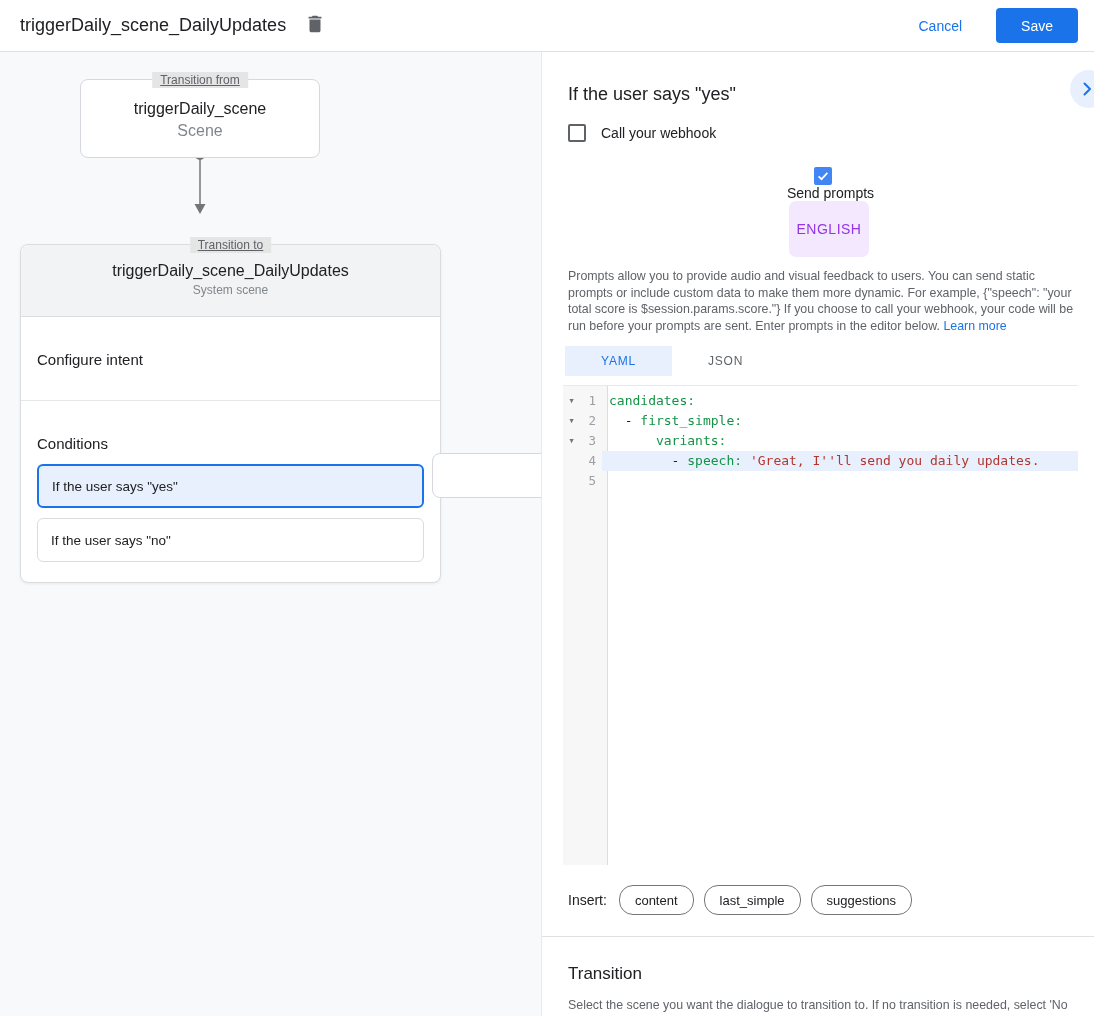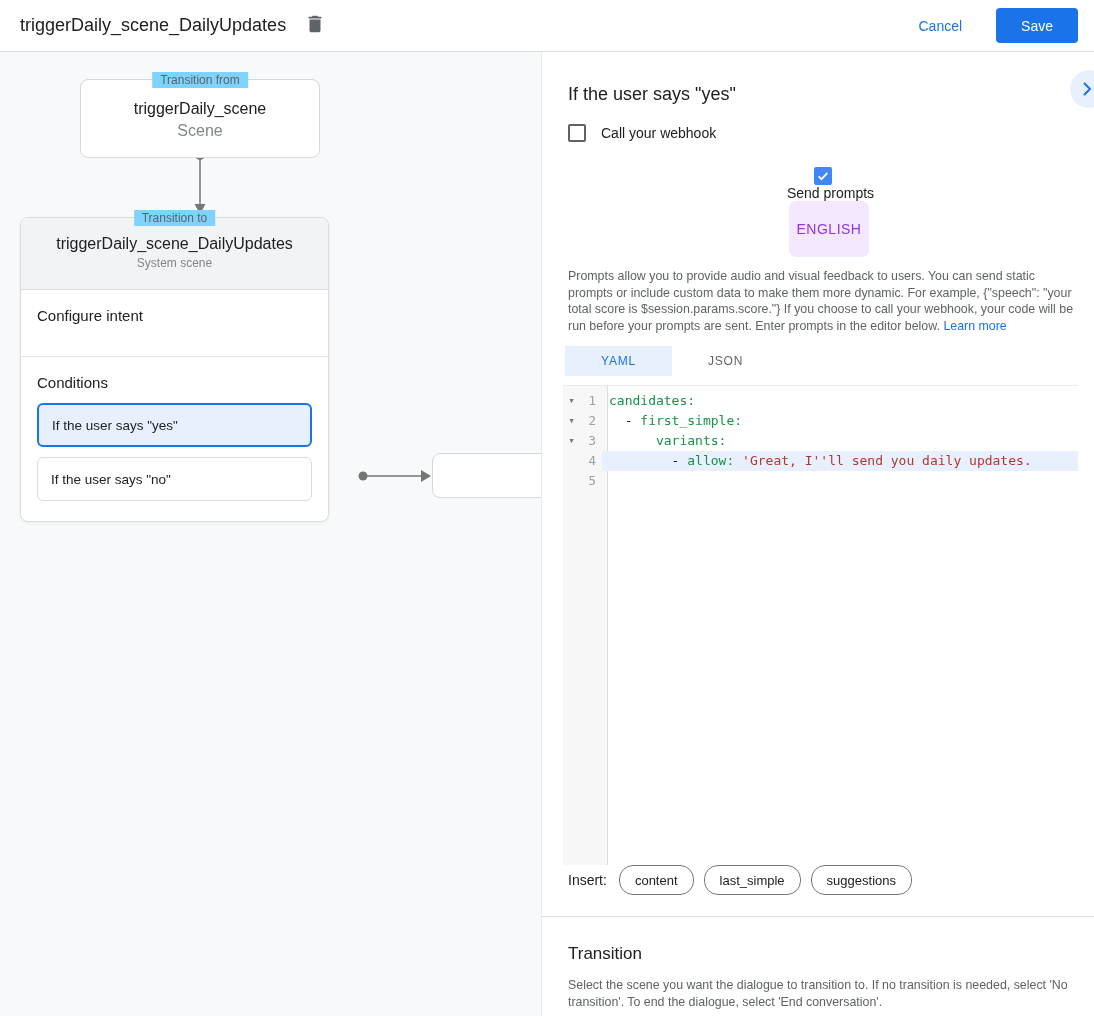--- a/index.html
+++ b/index.html
@@ -12,30 +12,30 @@
   .trash-btn { margin-left:18px; background:none; border:none; cursor:pointer; display:flex; align-items:center; }
   .spacer { flex:1; }
   .cancel-btn { color:#1a73e8; font-size:14px; font-weight:500; background:none; border:none; margin-right:34px; cursor:pointer; }
   .save-btn { background:#1a73e8; color:#fff; font-size:14px; font-weight:500; border:none; border-radius:4px; height:35px; padding:0 25px; cursor:pointer; }
 
   .main { display:flex; height:964px; }
 
   
   .canvas { flex:none; width:542px; background:#f8f9fa; border-right:1px solid #e8eaed; position:relative; overflow:hidden; }
   .connector-svg { position:absolute; left:0; top:0; pointer-events:none; }
-  .legend { position:absolute; top:-8px; left:50%; transform:translateX(-50%); background:#7dd3fc; padding:0 8px; font-size:12px; color:#5f6368; white-space:nowrap; line-height:16px; }
+  .legend { position:absolute; top:-8px; left:50%; transform:translateX(-50%); background:#e5e5e5; padding:0 8px; font-size:12px; color:#5f6368; white-space:nowrap; line-height:16px;text-decoration:underline; }
   .fbox { position:absolute; left:80px; top:27px; width:240px; height:79px; background:#fff; border:1px solid #d5d8dc; border-radius:8px; text-align:center; }
   .fbox-title { margin-top:20px; font-size:16px; }
   .fbox-sub { margin-top:4px; font-size:16px; color:#80868b; }
 
-  .tcard { position:absolute; left:20px; top:165px; width:309px; background:#fff; border:1px solid #dadce0; border-radius:8px; box-shadow:0 1px 3px rgba(60,64,67,.08); }
+  .tcard { position:absolute; left:20px; top:192px; width:421px; background:#fff; border:1px solid #dadce0; border-radius:8px; box-shadow:0 1px 3px rgba(60,64,67,.08); }
   .tcard-head { background:#f1f3f4; border-bottom:1px solid #dadce0; border-radius:8px 8px 0 0; height:72px; position:relative; text-align:center; }
   .tcard-title { padding-top:17px; font-size:16px; }
   .tcard-sub { margin-top:3px; font-size:12px; color:#80868b; }
-  .tsec { padding:17px 16px 20px; }
+  .tsec { padding:17px 16px 20px;margin-top:17px; }
   .tsec-label { font-size:15px; margin-bottom:12px; }
   .intent-box { height:44px; border:1px solid #dadce0; border-radius:6px; display:flex; align-items:center; padding:0 14px; font-size:13.5px; background:#fff; }
   .tdivider { border-top:1px solid #e4e6e8; }
   .condition { height:44px; border:1px solid #dadce0; border-radius:6px; display:flex; align-items:center; padding:0 13px; font-size:13.5px; background:#fff; margin-bottom:10px; cursor:pointer; }
   .condition:last-child { margin-bottom:0; }
   .condition.selected { background:#e8f0fe; border:2px solid #1a73e8; }
   .targetbox { position:absolute; left:432px; top:401px; width:118px; height:45px; background:#fff; border:1px solid #d5d8dc; border-radius:8px; }
 
   
   .panel { flex:1; position:relative; padding:0 16px 0 26px; background:#fff; }
@@ -63,21 +63,21 @@
   .gutter-bg { position:absolute; left:0; top:0; bottom:0; width:45px; background:#f7f7f7; border-right:1px solid #ddd; }
   .ed-line { display:flex; height:20px; line-height:20px; position:relative; }
   .ed-fold { width:17px; text-align:center; font-size:7px; color:#757575; flex:none; z-index:1; cursor:pointer; }
   .ed-num { width:22px; padding-right:6px; text-align:right; color:#9aa0a6; font-size:12.5px; flex:none; z-index:1; }
   .ed-code { flex:1; padding-left:7px; white-space:pre; overflow:hidden; cursor:text; }
   .ed-line.hl .ed-code { background:#e8f0fe; }
   .tk-key { color:#149246; }
   .tk-plain { color:#202124; }
   .tk-string { color:#b3362e; }
 
-  .insert-row { display:flex; align-items:center; margin-top:0; }
+  .insert-row { display:flex; align-items:center; margin-top:20px; }
   .insert-label { font-size:14px; }
   .chip { margin-left:10px; border:1px solid #747775; border-radius:14px; height:30px; padding:0 15px; font-size:13px; color:#202124; background:#fff; cursor:pointer; font-family:inherit; }
   .chip:first-of-type { margin-left:12px; }
 
   .hr { margin:21px -16px 0 -26px; border-top:1px solid #e0e0e0; }
   .trans-title { margin-top:26px; font-size:17px; line-height:22px; }
   .trans-desc { margin-top:12px; font-size:12.4px; line-height:16.6px; color:#5f6368; max-width:512px; }
   .select { margin-top:16px; width:510px; height:38px; border:1px solid #dadce0; border-radius:16px; display:flex; align-items:center; justify-content:space-between; padding:0 16px; font-size:14px; cursor:pointer; background:#fff; }
   .caret { width:0; height:0; border-left:5px solid transparent; border-right:5px solid transparent; border-top:5px solid #5f6368; }
 </style>
@@ -187,21 +187,21 @@
             <span class="ed-code"><span class="tk-plain">  - </span><span class="tk-key">first_simple:</span></span>
           </div>
           <div class="ed-line">
             <span class="ed-fold">▼</span>
             <span class="ed-num">3</span>
             <span class="ed-code"><span class="tk-plain">      </span><span class="tk-key">variants:</span></span>
           </div>
           <div class="ed-line hl">
             <span class="ed-fold"></span>
             <span class="ed-num">4</span>
-            <span class="ed-code"><span class="tk-plain">        - </span><span class="tk-key">allow:</span><span class="tk-plain"> </span><span class="tk-string">'Great, I''ll send you daily updates.</span></span>
+            <span class="ed-code"><span class="tk-plain">        - </span><span class="tk-key">speech:</span><span class="tk-plain"> </span><span class="tk-string">'Great, I''ll send you daily updates.</span></span>
           </div>
           <div class="ed-line">
             <span class="ed-fold"></span>
             <span class="ed-num">5</span>
             <span class="ed-code"></span>
           </div>
         </div>
     </div>
 
     <div class="insert-row">

